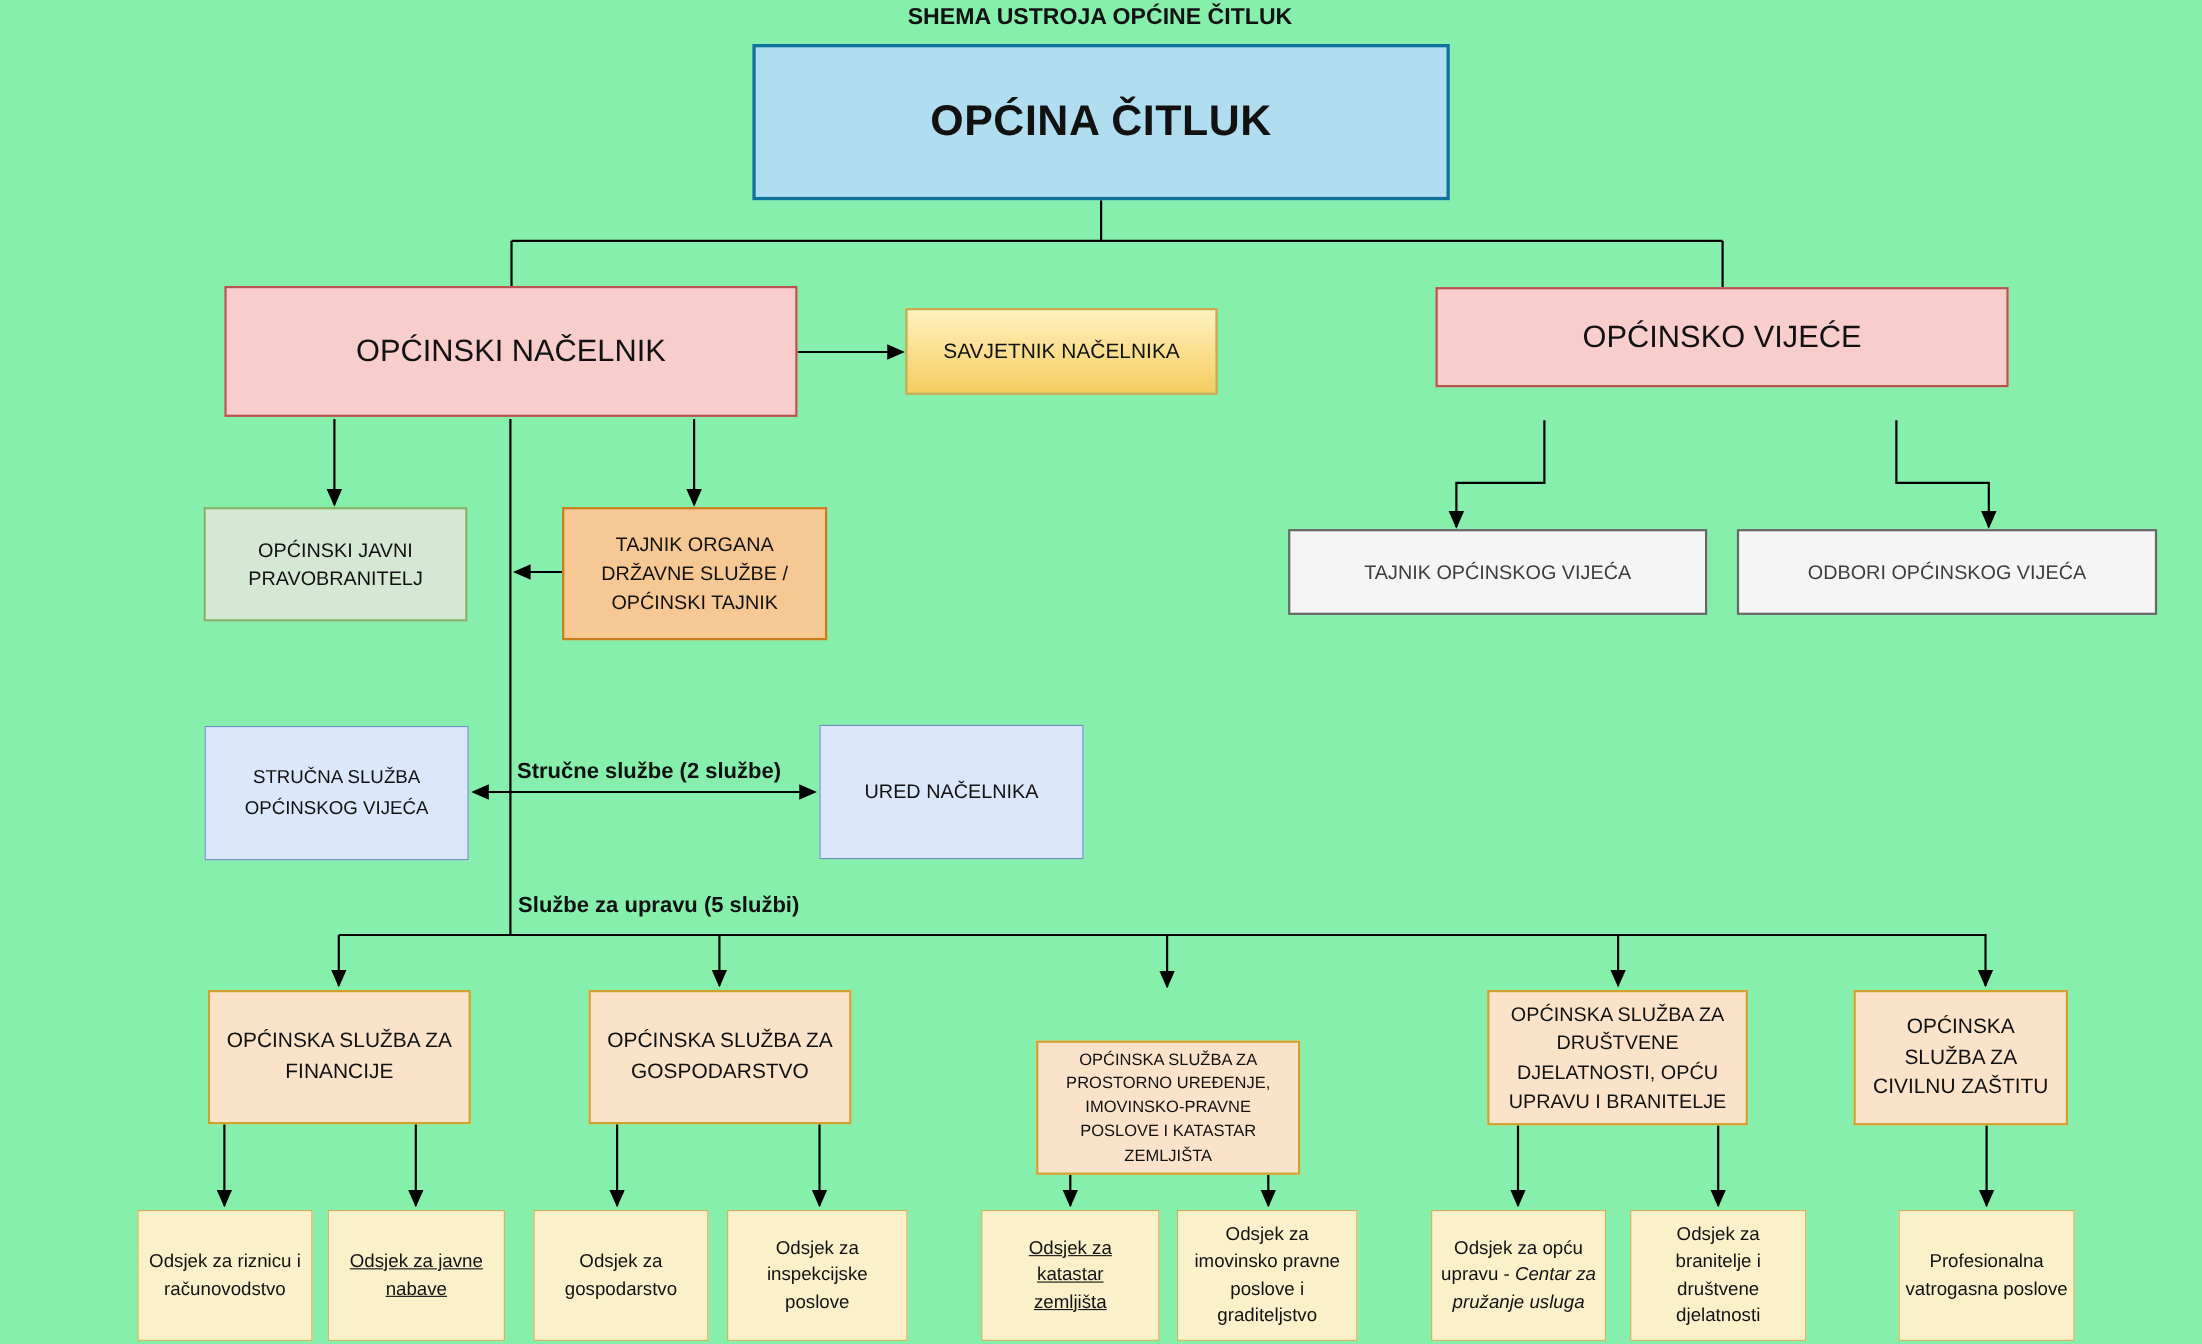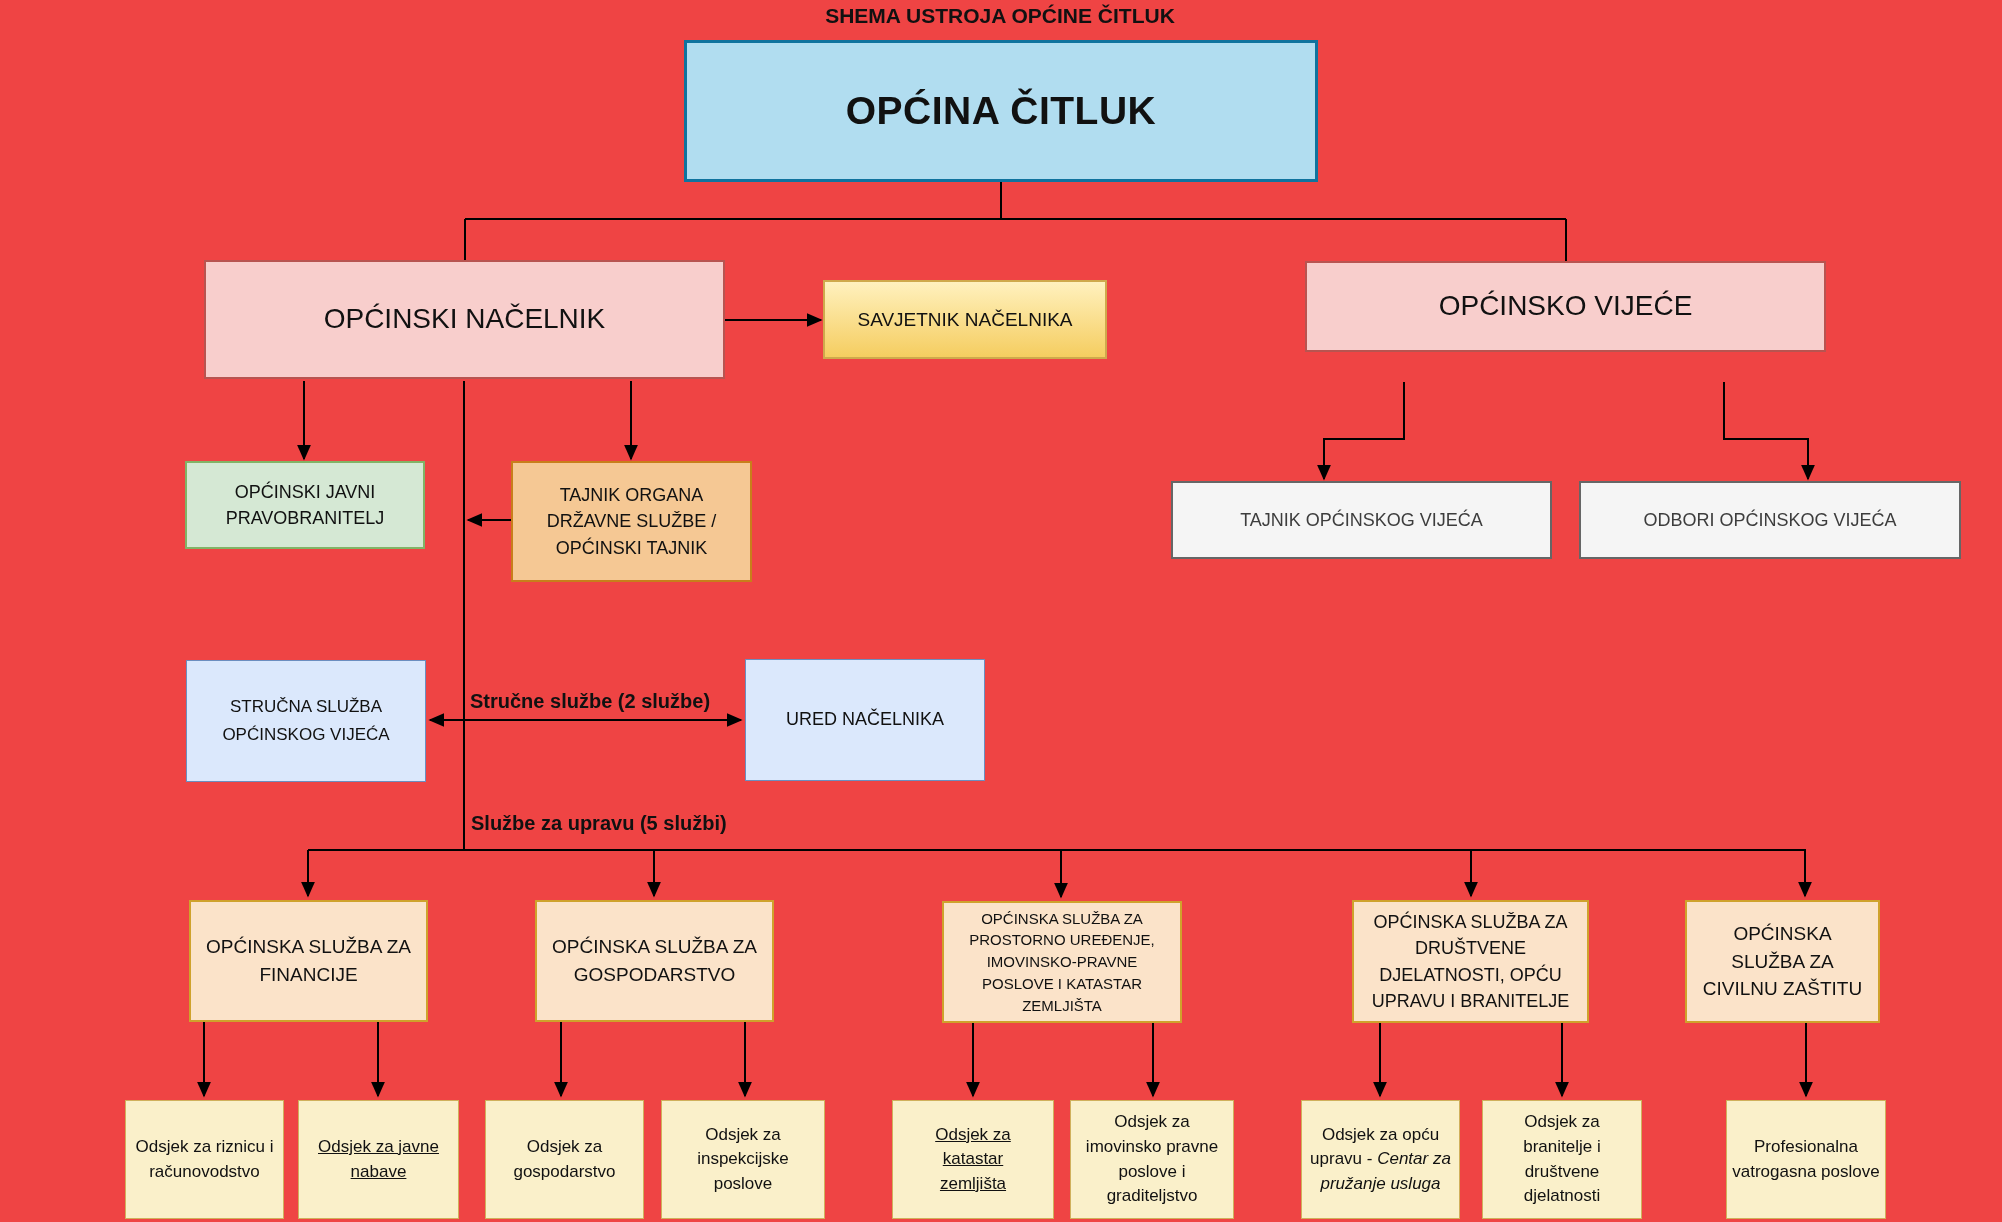--- a/index.html
+++ b/index.html
@@ -1,19 +1,19 @@
 <!DOCTYPE html>
 <html><head>
 <meta charset="utf-8">
 <style>
   html,body{margin:0;padding:0;background:#ffffff;}
   .canvas{
     position:relative;
     width:2002px;height:1222px;
-    background:#ef4444;
+    background:#86efac;
     font-family:"Liberation Sans","DejaVu Sans",sans-serif;
     color:#111;
     overflow:hidden;
   }
   .connectors{position:absolute;left:0;top:0;width:2002px;height:1222px;z-index:1;}
   .node{
     position:absolute;z-index:2;box-sizing:border-box;
     display:flex;align-items:center;justify-content:center;
     text-align:center;line-height:1.45;
   }
@@ -21,21 +21,21 @@
   .title{font-weight:bold;font-size:21px;text-align:center;}
   .seclbl{font-weight:bold;font-size:20px;}
   .root{background:#B1DDF0;border:3px solid #10739E;font-weight:bold;font-size:39px;letter-spacing:0.5px;}
   .red{background:#F8CECC;border:2px solid #B85450;font-size:28px;}
   .gold{background:linear-gradient(180deg,#FFF1BE 0%,#F5CD60 100%);border:2px solid #CFA94C;font-size:19px;}
   .green{background:#D5E8D4;border:2px solid #82B366;font-size:18px;}
   .orange{background:#F5C894;border:2px solid #C87E1B;font-size:18px;}
   .gray{background:#F5F5F5;border:2px solid #666666;font-size:18px;color:#3d3d3d;}
   .blue{background:#DBE8FC;border:1.5px solid #6C8EBF;font-size:17px;line-height:1.65;}
   .peach{background:#FBE3C9;border:2px solid #CFA22C;font-size:19px;padding:0 10px;}
-  .peach.small{font-size:15px;padding:12px 6px;}
+  .peach.small{font-size:15px;padding:12px 6px;margin-top:45px;}
   .peach.mid{font-size:18px;padding:0 12px;}
   .yellow{background:#FAF0CA;border:1.5px solid #D0B05C;font-size:17px;padding:0 8px;}
   .italic{font-style:italic;}
 </style>
 </head>
 <body>
 
 <div class="canvas">
 
   <svg class="connectors" viewBox="0 0 2002 1222">
@@ -81,21 +81,21 @@
   <div class="lbl title" style="left:640px;top:4px;width:720px;">SHEMA USTROJA OPĆINE ČITLUK</div>
 
   <div class="node root" style="left:684px;top:40px;width:634px;height:142px;">OPĆINA ČITLUK</div>
 
   <div class="node red" style="left:204px;top:260px;width:521px;height:119px;">OPĆINSKI NAČELNIK</div>
 
   <div class="node gold" style="left:823px;top:280px;width:284px;height:79px;">SAVJETNIK NAČELNIKA</div>
 
   <div class="node red" style="left:1305px;top:261px;width:521px;height:91px;">OPĆINSKO VIJEĆE</div>
 
-  <div class="node green" style="left:185px;top:461px;width:240px;height:88px;padding:0 24px;">OPĆINSKI JAVNI PRAVOBRANITELJ</div>
+  <div class="node green" style="left:185px;top:461px;width:240px;height:104px;padding:0 24px;">OPĆINSKI JAVNI PRAVOBRANITELJ</div>
 
   <div class="node orange" style="left:511px;top:461px;width:241px;height:121px;padding:0 8px;">TAJNIK ORGANA DRŽAVNE SLUŽBE / OPĆINSKI TAJNIK</div>
 
   <div class="node gray" style="left:1171px;top:481px;width:381px;height:78px;">TAJNIK OPĆINSKOG VIJEĆA</div>
 
   <div class="node gray" style="left:1579px;top:481px;width:382px;height:78px;">ODBORI OPĆINSKOG VIJEĆA</div>
 
   <div class="node blue" style="left:186px;top:660px;width:240px;height:122px;padding:0 28px;">STRUČNA SLUŽBA OPĆINSKOG VIJEĆA</div>
 
   <div class="node blue" style="left:745px;top:659px;width:240px;height:122px;font-size:18px;">URED NAČELNIKA</div>

